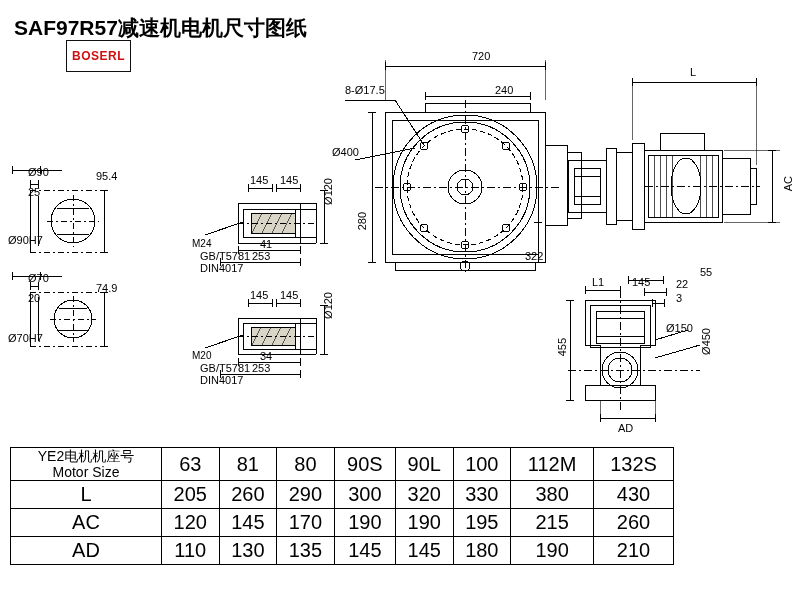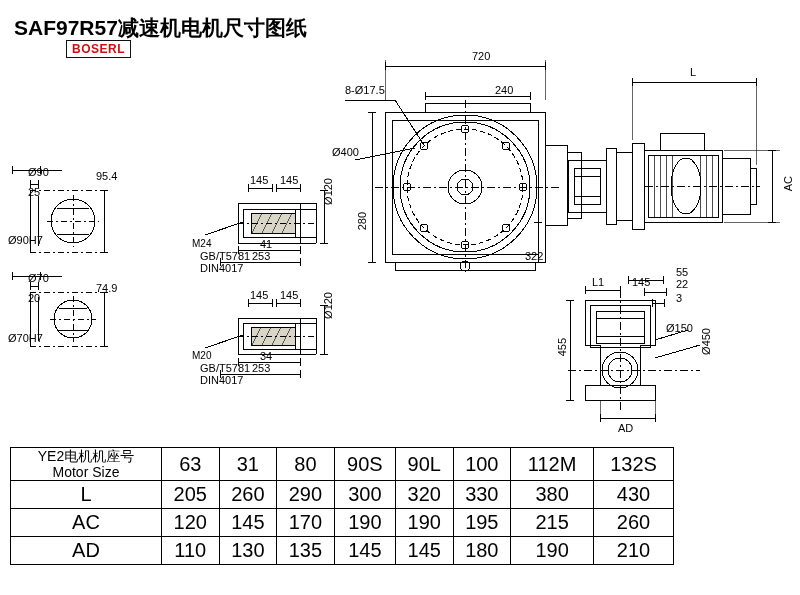--- a/index.html
+++ b/index.html
@@ -9,21 +9,21 @@
     color:#000;overflow:hidden;position:relative;
   }
   #stage{position:relative;width:800px;height:595px;}
   .abs{position:absolute;}
   .ttl{
     left:14px;top:14px;font-size:21px;font-weight:bold;letter-spacing:0px;
     font-family:"Liberation Sans", sans-serif;
   }
   .logo{
     left:66px;top:40px;border:1px solid #111;color:#d01010;
-    font-size:12px;font-weight:bold;padding:1px 5px;letter-spacing:.5px;
+    font-size:12px;font-weight:bold;padding:8px 5px;letter-spacing:.5px;
     font-family:"Liberation Sans", sans-serif;
   }
   .lbl{font-size:11px;font-family:"Liberation Sans", sans-serif;white-space:nowrap;}
   .lbl.s{font-size:10px;}
   .lbl.xs{font-size:11px;margin-left:12px;}
   .vert{writing-mode:vertical-rl;transform:rotate(180deg);}
   svg{position:absolute;left:0;top:0;}
   
   .tbl{position:absolute;left:10px;top:447px;width:664px;border-collapse:collapse;}
   .tbl td{
@@ -314,37 +314,37 @@
   <div class="abs lbl" style="left:280px;top:289px;">145</div>
   <div class="abs lbl vert" style="left:322px;top:292px;">Ø120</div>
   <div class="abs lbl s" style="left:192px;top:350px;">M20</div>
   <div class="abs lbl xs" style="left:188px;top:362px;">GB/T5781</div>
   <div class="abs lbl xs" style="left:188px;top:374px;">DIN4017</div>
   <div class="abs lbl" style="left:260px;top:350px;">34</div>
   <div class="abs lbl" style="left:252px;top:362px;">253</div>
 
   <div class="abs lbl" style="left:592px;top:276px;">L1</div>
   <div class="abs lbl" style="left:632px;top:276px;">145</div>
-  <div class="abs lbl" style="left:676px;top:266px;">55</div>
+  <div class="abs lbl" style="left:700px;top:266px;">55</div>
   <div class="abs lbl" style="left:676px;top:278px;">22</div>
   <div class="abs lbl" style="left:676px;top:292px;">3</div>
   <div class="abs lbl vert" style="left:556px;top:338px;">455</div>
   <div class="abs lbl" style="left:666px;top:322px;">Ø150</div>
   <div class="abs lbl vert" style="left:700px;top:328px;">Ø450</div>
   <div class="abs lbl" style="left:618px;top:422px;">AD</div>
 
   <table class="tbl">
     <tbody>
       <tr>
         <td class="hd">
           <div>YE2电机机座号</div>
           <div class="mono">Motor Size</div>
         </td>
         <td>63</td>
-        <td>31</td>
+        <td>81</td>
         <td>80</td>
         <td>90S</td>
         <td>90L</td>
         <td>100</td>
         <td>112M</td>
         <td>132S</td>
       </tr>
       <tr>
         <td class="hd">L</td>
         <td>205</td>

